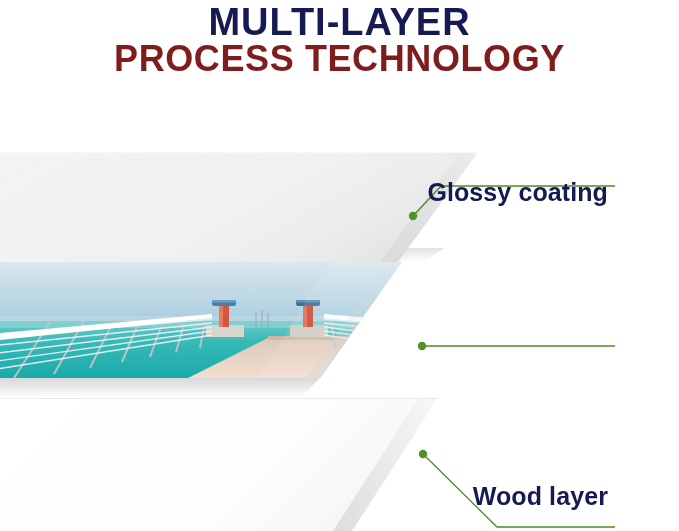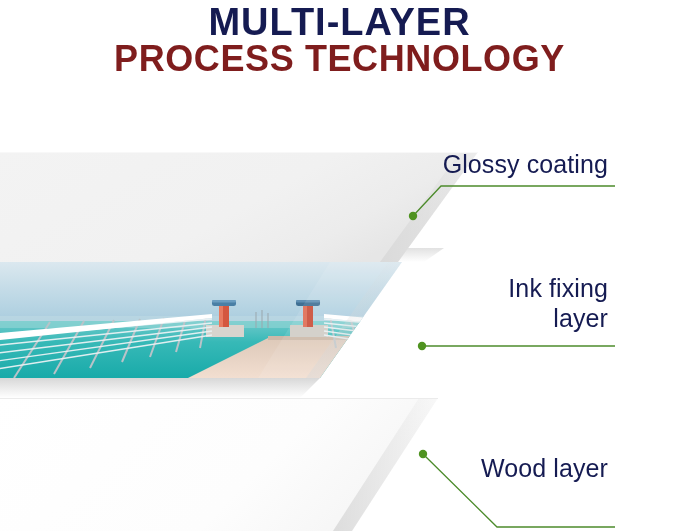--- a/index.html
+++ b/index.html
@@ -36,26 +36,27 @@
     margin-top:0;
   }
 
   
   #layers { position:absolute; left:0; top:0; width:679px; height:531px; }
 
   
   .label {
     position:absolute;
     color:#151b52;
-    font-weight:normal;
+    font-weight:bold;
     font-size:25px;
     line-height:30px;
     text-align:right;
     letter-spacing:0.1px;
     white-space:pre-line;
+    margin-top:28px;
   }
   #label-glossy { right:7px; top:149px; }
   #label-ink    { right:7px; top:273px; }
   #label-wood   { right:7px; top:453px; }
 </style>
 </head>
 <body>
 
 <div id="stage">
 
@@ -238,17 +239,16 @@
     </g>
     <g>
       <circle cx="413" cy="216" r="4.2" fill="#4f9320"></circle>
       <circle cx="422" cy="346" r="4.2" fill="#4f9320"></circle>
       <circle cx="423" cy="454" r="4.2" fill="#4f9320"></circle>
     </g>
   </svg>
 
   <div class="label" id="label-glossy">Glossy coating</div>
 
-  <div class="label" id="label-ink"><span>Ink fixing</span><br><span>layer</span></div>
 
   <div class="label" id="label-wood"><span>Wood layer</span><br></div>
 
 </div>
 
 </body></html>

